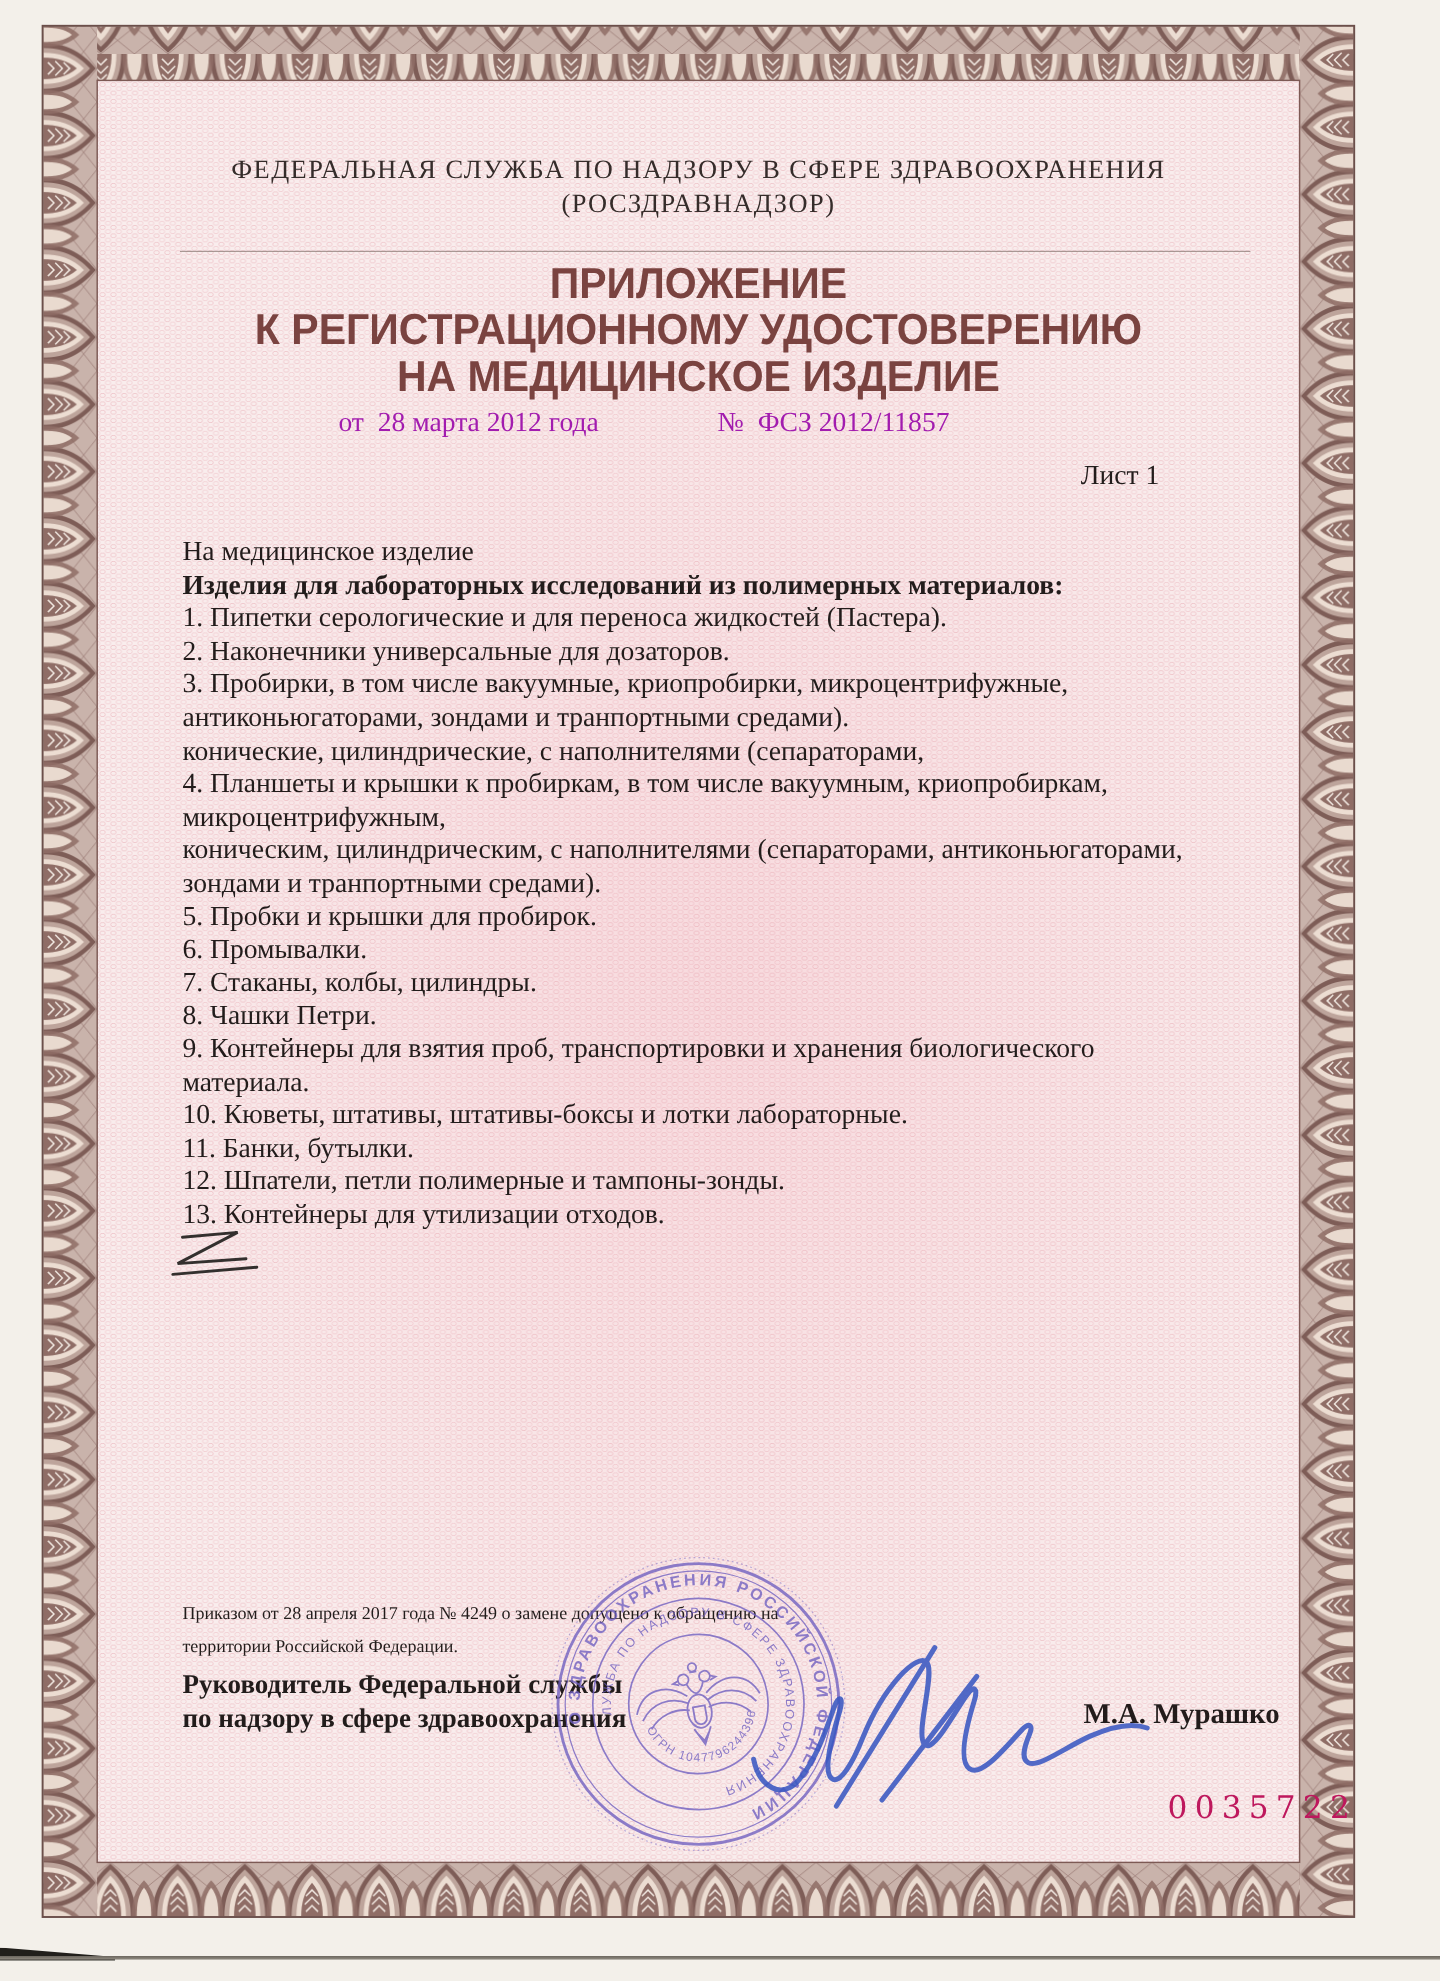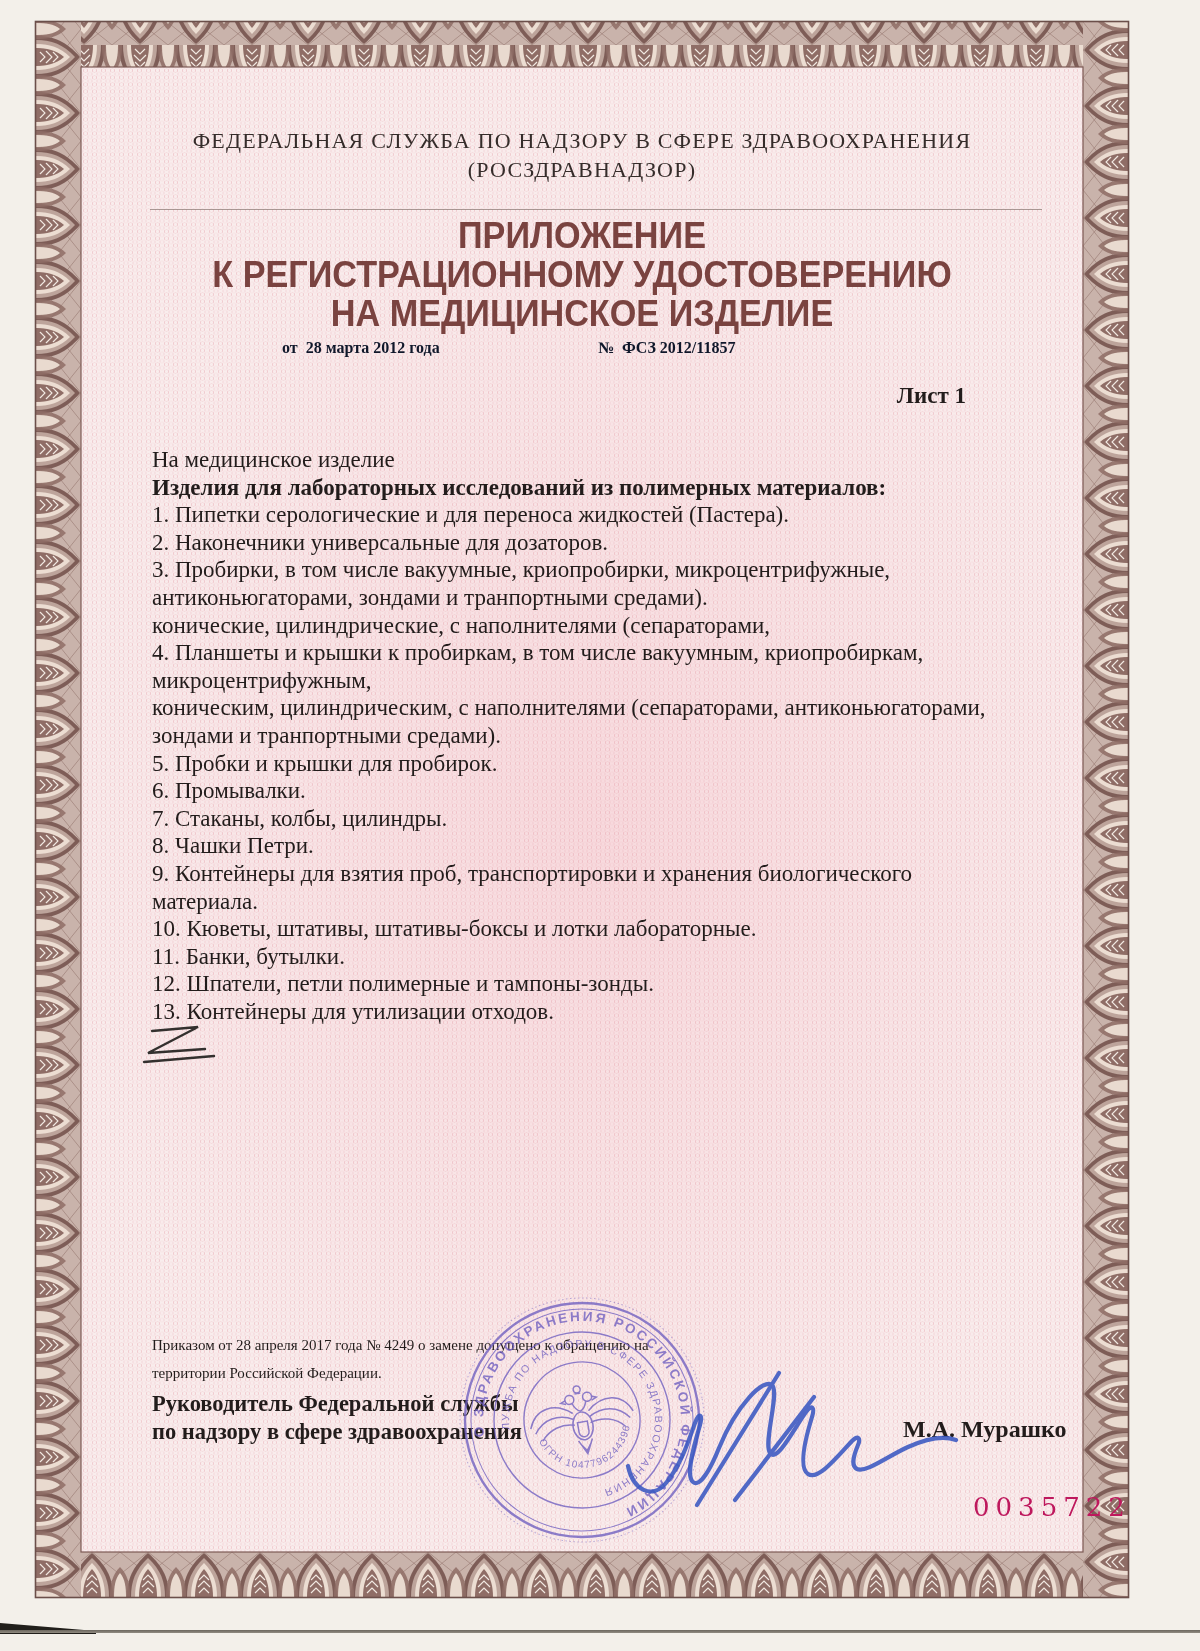--- a/index.html
+++ b/index.html
@@ -13,22 +13,22 @@
       radial-gradient(rgba(222,138,150,0) 1.5px, rgba(222,138,150,.40) 2.1px, rgba(222,138,150,0) 2.9px),
       radial-gradient(rgba(226,148,160,0) 1.5px, rgba(226,148,160,.34) 2.1px, rgba(226,148,160,0) 2.9px),
       radial-gradient(720px 900px at 52% 52%, rgba(246,198,206,.50), rgba(246,198,206,0) 75%);
     background-size:9px 7px, 9px 7px, 1002px 1485px;
     background-position:0 0, 4.5px 3.5px, 0 0;}
   .center{left:81px;width:1002px;text-align:center;}
   .hdr{font-size:22px;letter-spacing:1.2px;color:#352c2a;}
   .rule{left:150px;width:892px;height:1px;background:#8e7c77;opacity:.75;}
   .title{font-family:"Liberation Sans", sans-serif;font-weight:bold;font-size:36px;
          color:#7a4340;transform:scaleX(.95);letter-spacing:0;}
-  .dateline{font-weight:bold;font-size:16px;color:#0f172a;white-space:pre;}
-  .sheet{font-weight:bold;font-size:23px;}
+  .dateline{font-weight:normal;font-size:23px;color:#a21caf;white-space:pre;}
+  .sheet{font-weight:normal;font-size:23px;}
   .list{left:152px;top:446px;width:935px;font-size:23px;line-height:27.6px;}
   .bline{white-space:nowrap;}
   .bold{font-weight:bold;}
   .order{font-size:15px;line-height:28px;}
   .signer{font-weight:bold;font-size:22.5px;line-height:28px;}
   .name{font-weight:bold;font-size:24px;text-align:center;}
   .serial{font-family:"DejaVu Serif", serif;font-size:26px;letter-spacing:6px;color:#be185d;}
   .scanline{left:0;top:1630px;width:1200px;height:3px;
             background:linear-gradient(#6b665e,#918c82);}
   .scanwedge{left:0;top:1623px;width:96px;height:11px;background:#211f1b;

